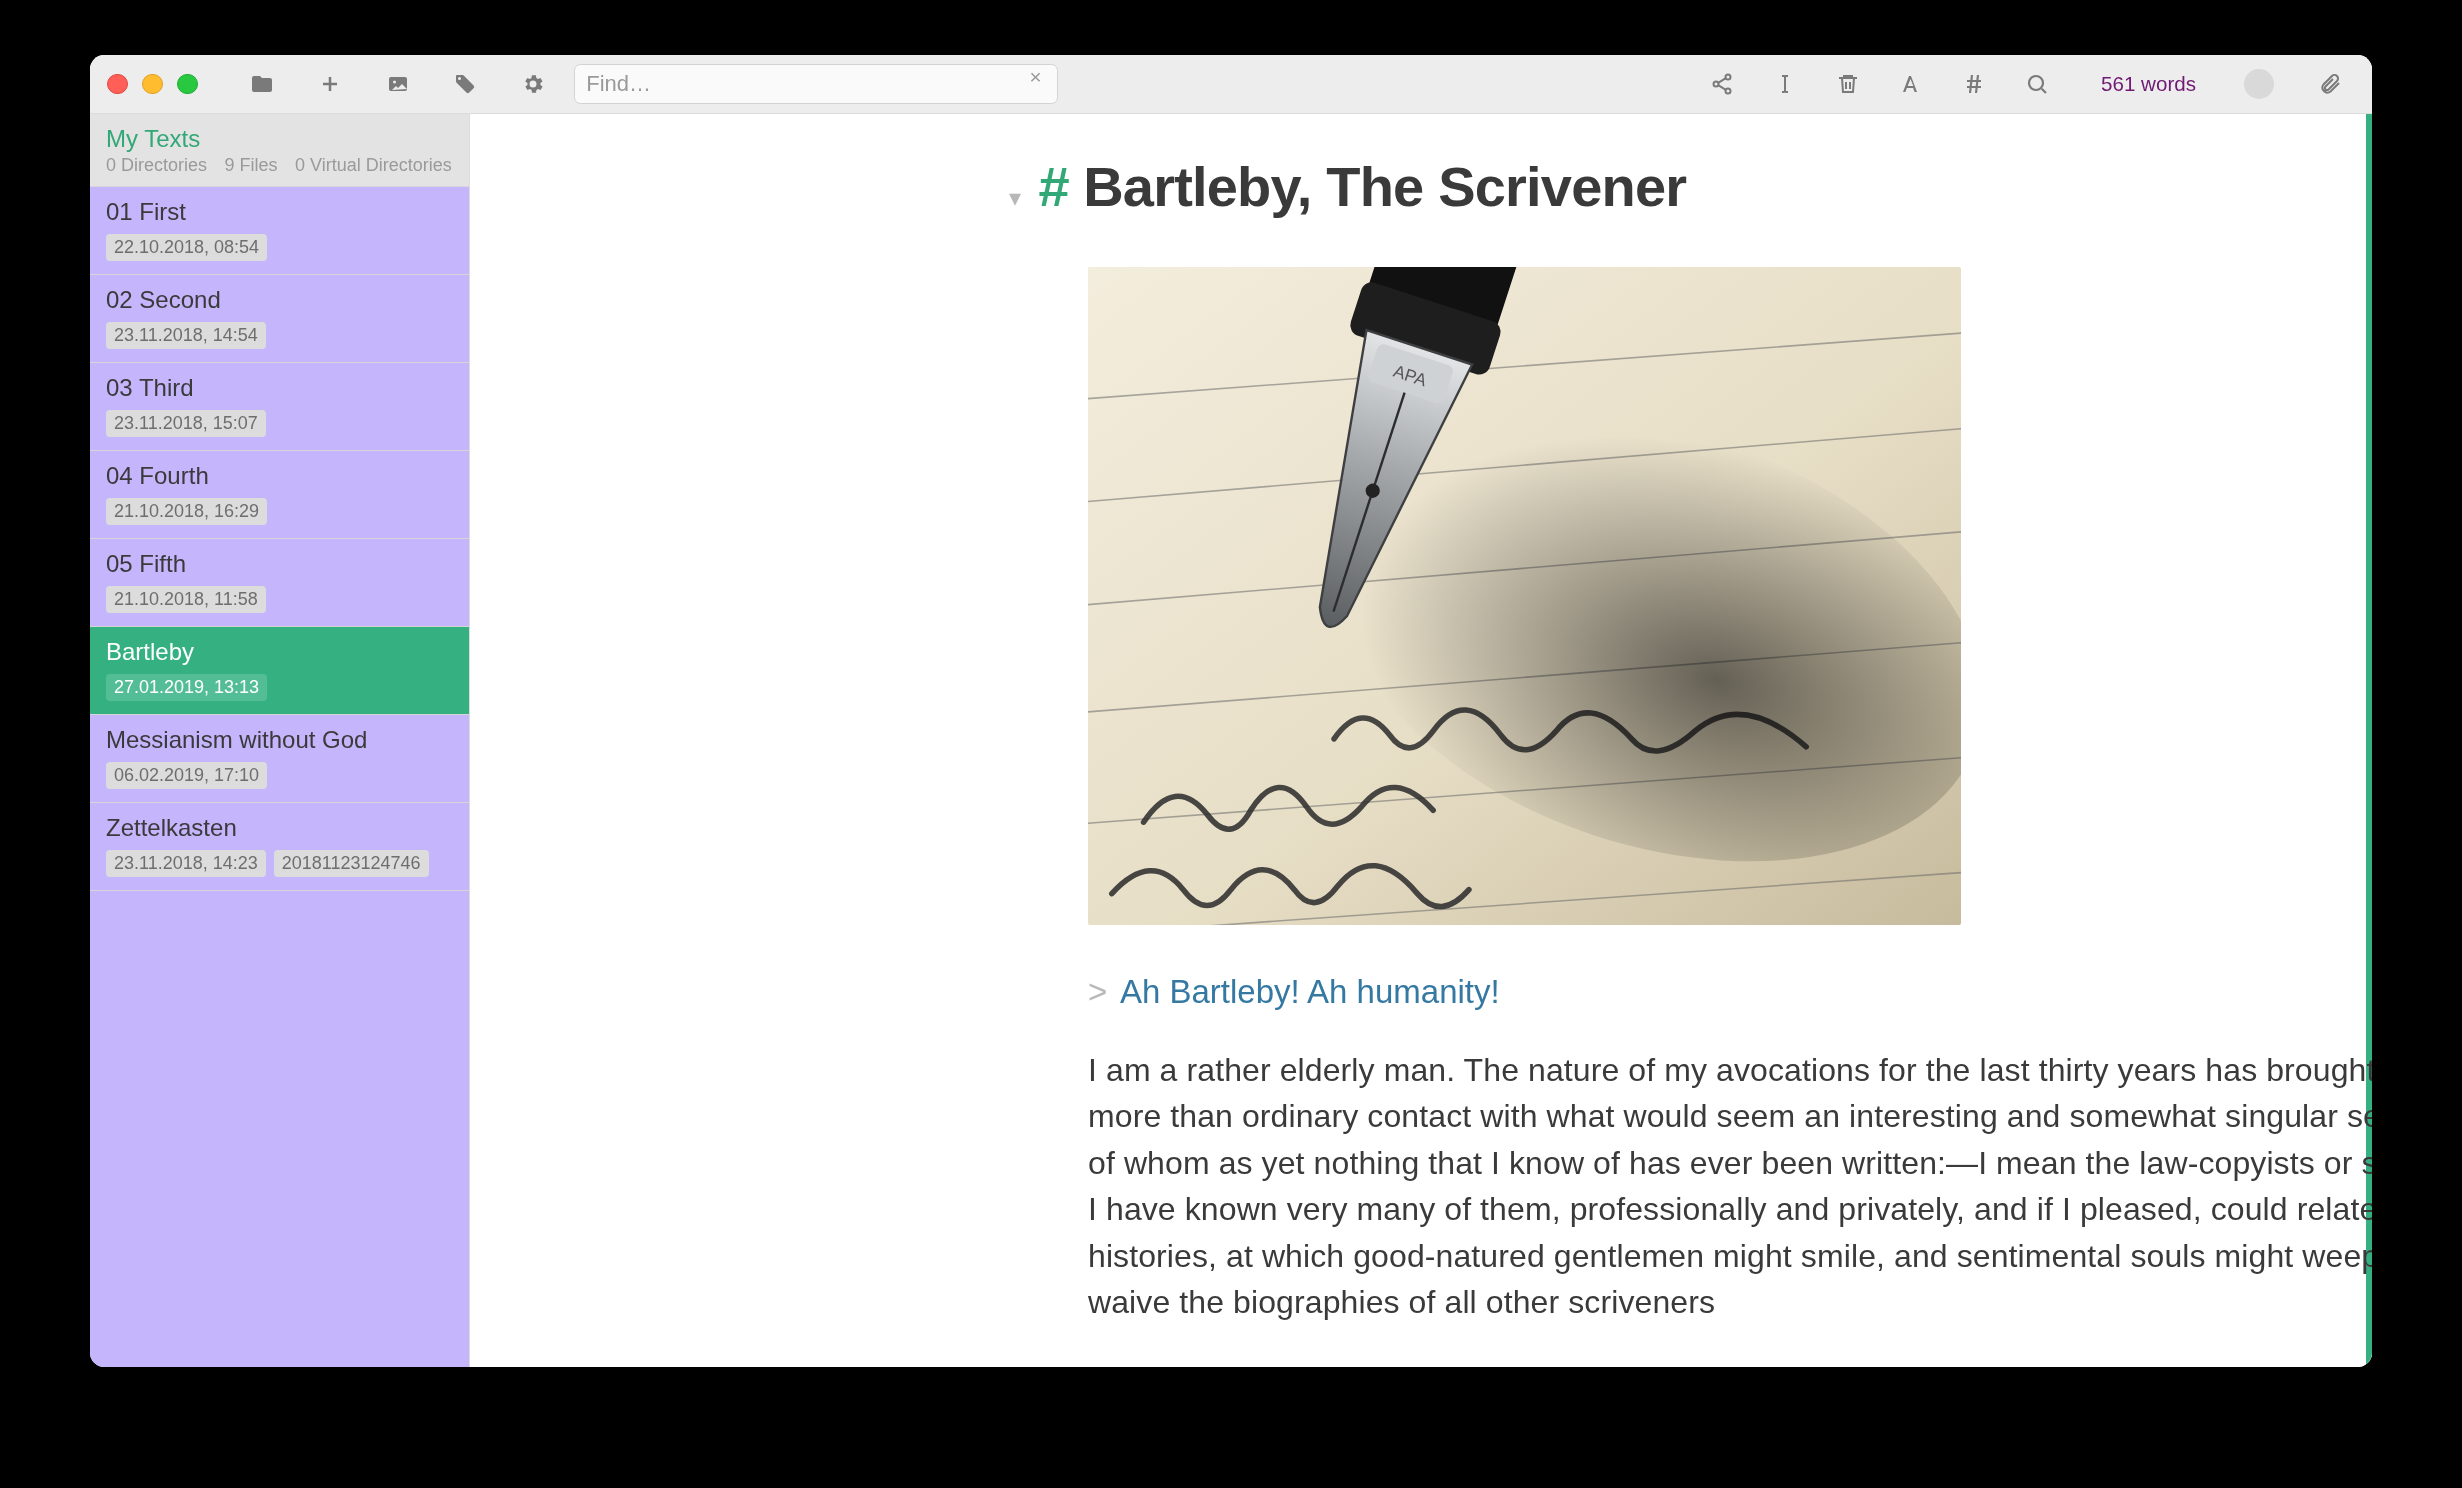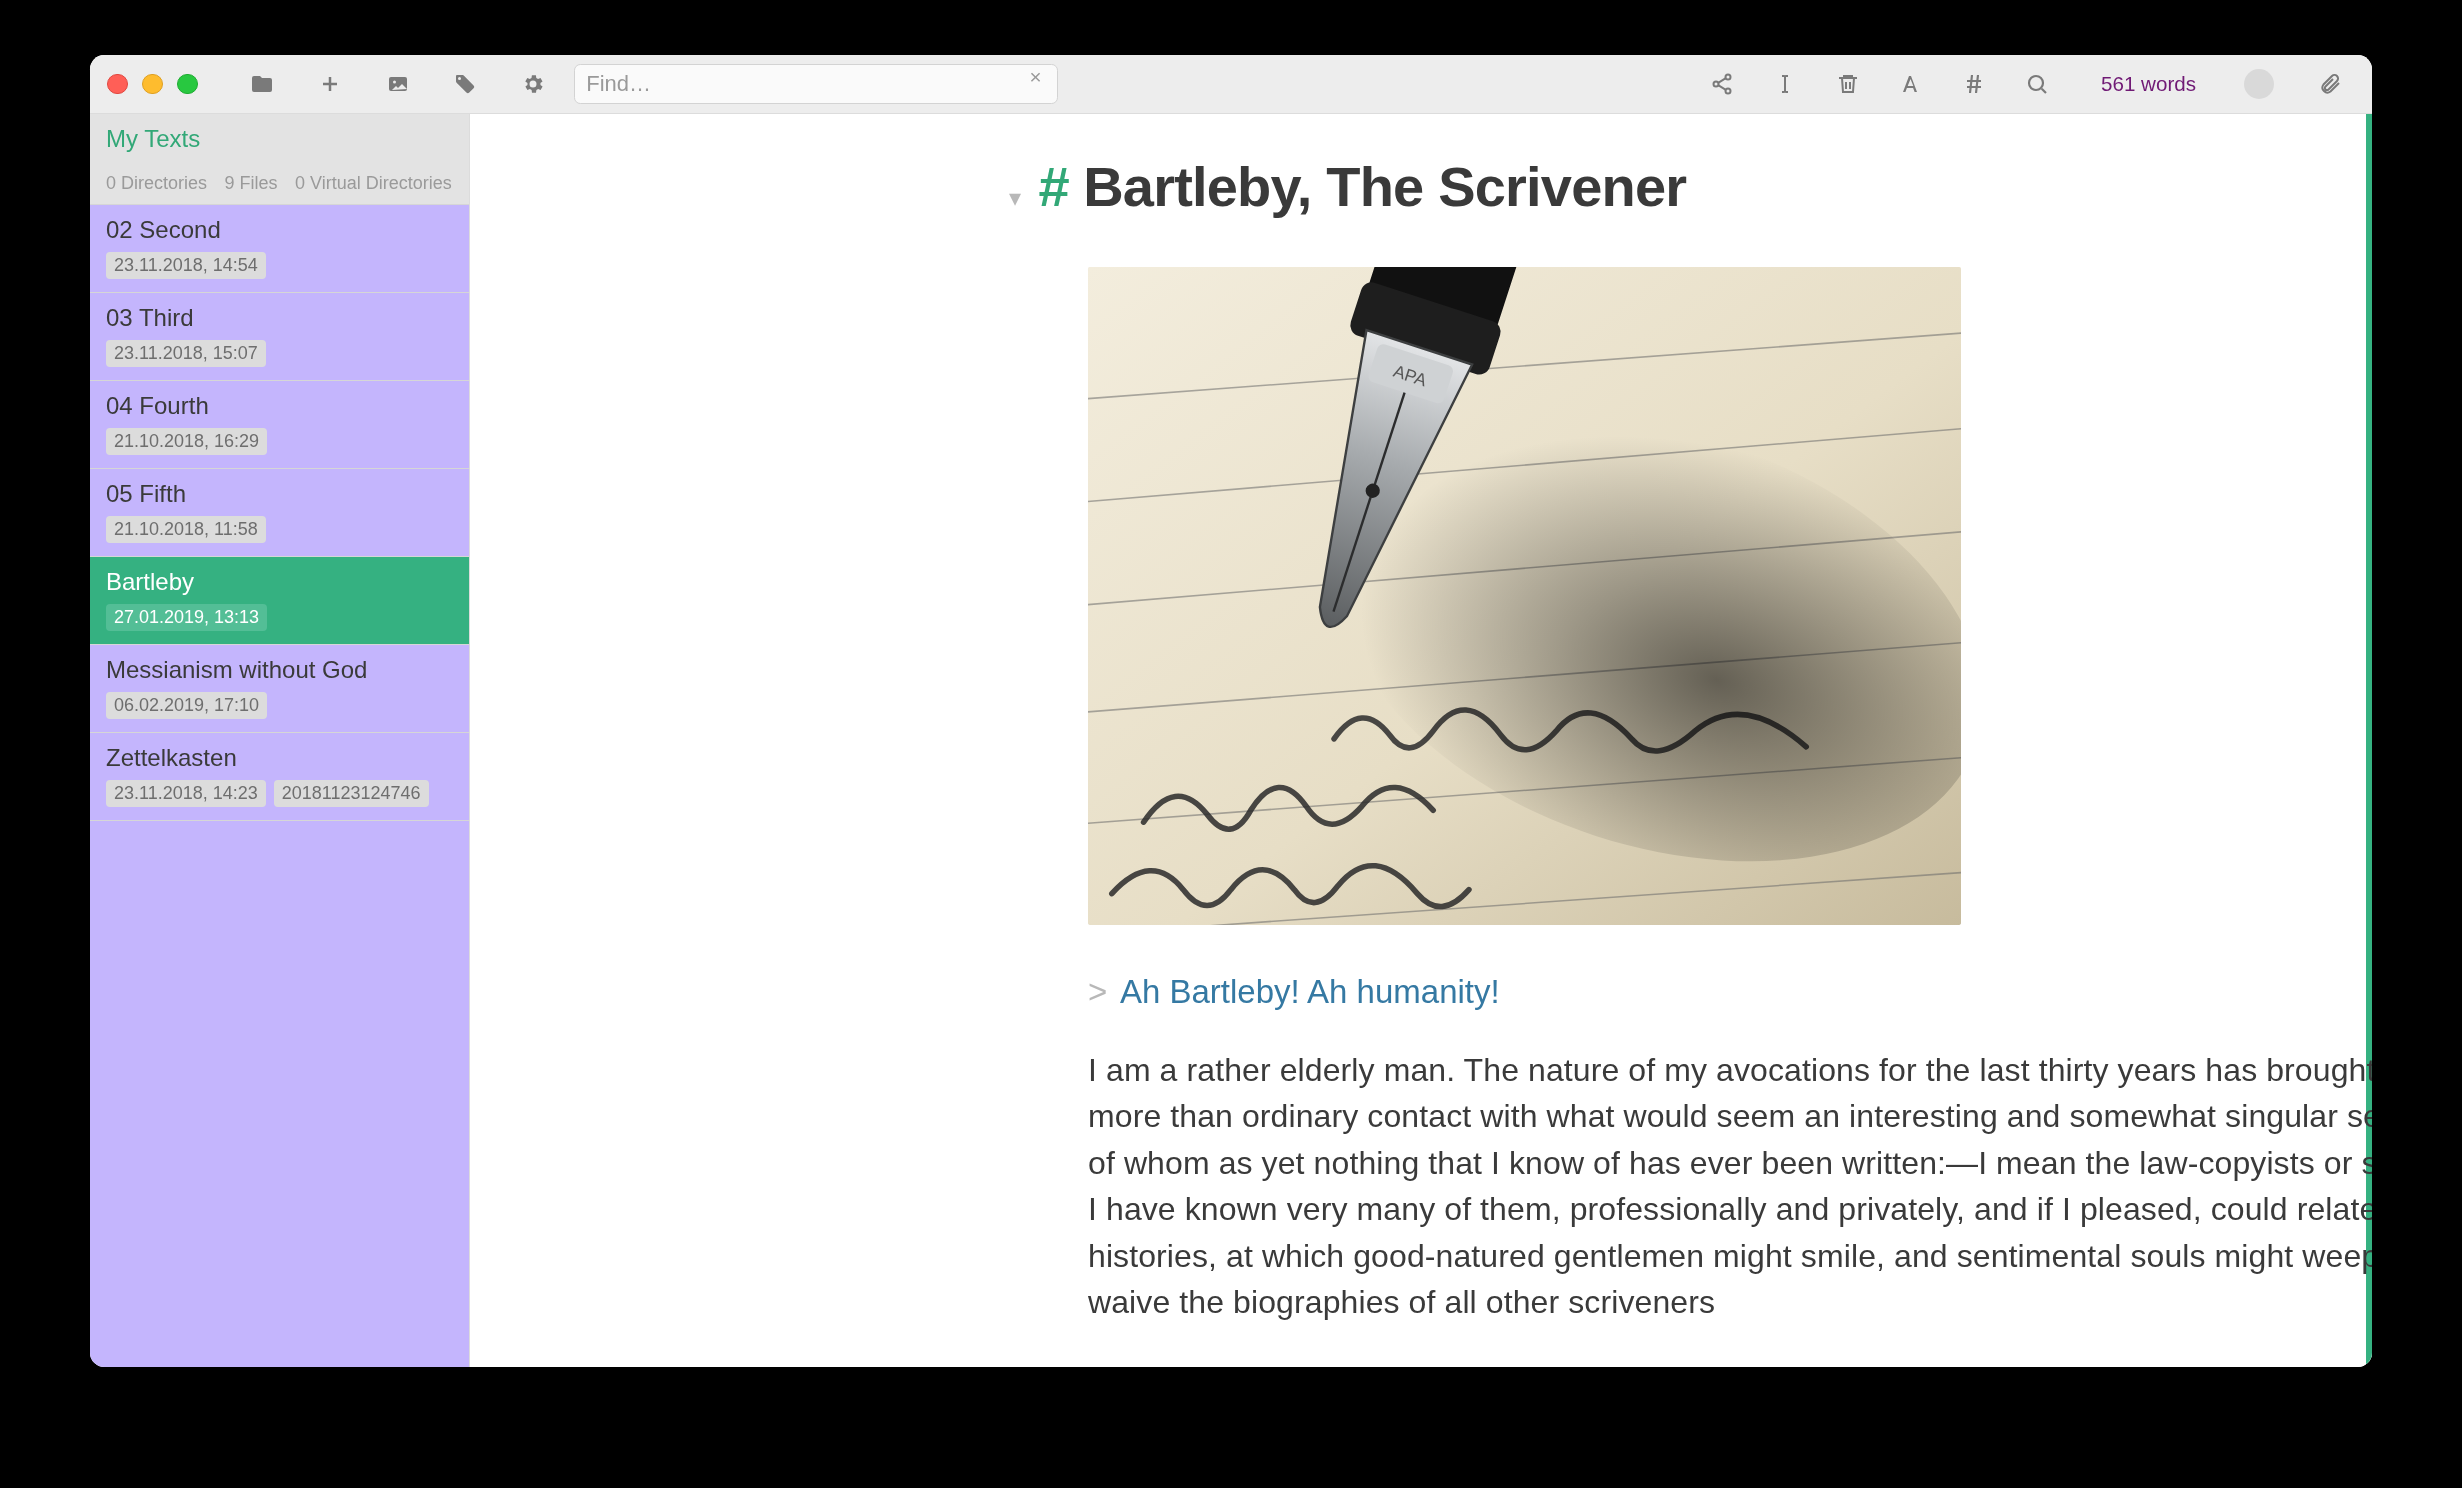--- a/index.html
+++ b/index.html
@@ -81,21 +81,21 @@
   .body { flex:1; display:flex; overflow:hidden; }
   .sidebar {
     width: 380px;
     background:#c4b5fd;
     border-right:0.8px solid #dcdcdc;
     display:flex; flex-direction:column;
     overflow:hidden;
   }
   .sb-header { padding: 11px 16px 9.5px; background:#e3e3e3; border-bottom:0.8px solid #d6d6d6;}
   .sb-title { color:#32a877; font-size:24px; font-weight:400;}
-  .sb-meta  { color:#9a9a9a; font-size:18px; margin-top:20px; display:flex; gap:17.5px;}
+  .sb-meta  { color:#9a9a9a; font-size:18px; margin-top:2px; display:flex; gap:17.5px;}
   .file-list { flex:1; overflow-y:auto; }
   .file-item {
     padding: 11px 16px 12.7px;
     border-bottom:0.8px solid #d6d6d6;
     cursor:pointer;
   }
   .file-item .fname { color:#3a3a3a; font-size:24px; font-weight:400;}
   .file-item .chips { margin-top:8px; display:flex; gap:8px; flex-wrap:wrap;}
   .chip {
     background:#dcdcdc; color:#6e6e6e;
@@ -246,20 +246,26 @@
       <div class="sidebar">
         <div class="sb-header">
           <div class="sb-title">My Texts</div>
           <div class="sb-meta">
             <span>0 Directories</span>
             <span>9 Files</span>
             <span>0 Virtual Directories</span>
           </div>
         </div>
         <div class="file-list" id="file-list">
+            <div class="file-item">
+              <div class="fname">01 First</div>
+              <div class="chips">
+                <span class="chip">22.10.2018, 08:54</span>
+              </div>
+            </div>
             <div class="file-item">
               <div class="fname">02 Second</div>
               <div class="chips">
                 <span class="chip">23.11.2018, 14:54</span>
               </div>
             </div>
             <div class="file-item">
               <div class="fname">03 Third</div>
               <div class="chips">
                 <span class="chip">23.11.2018, 15:07</span>

